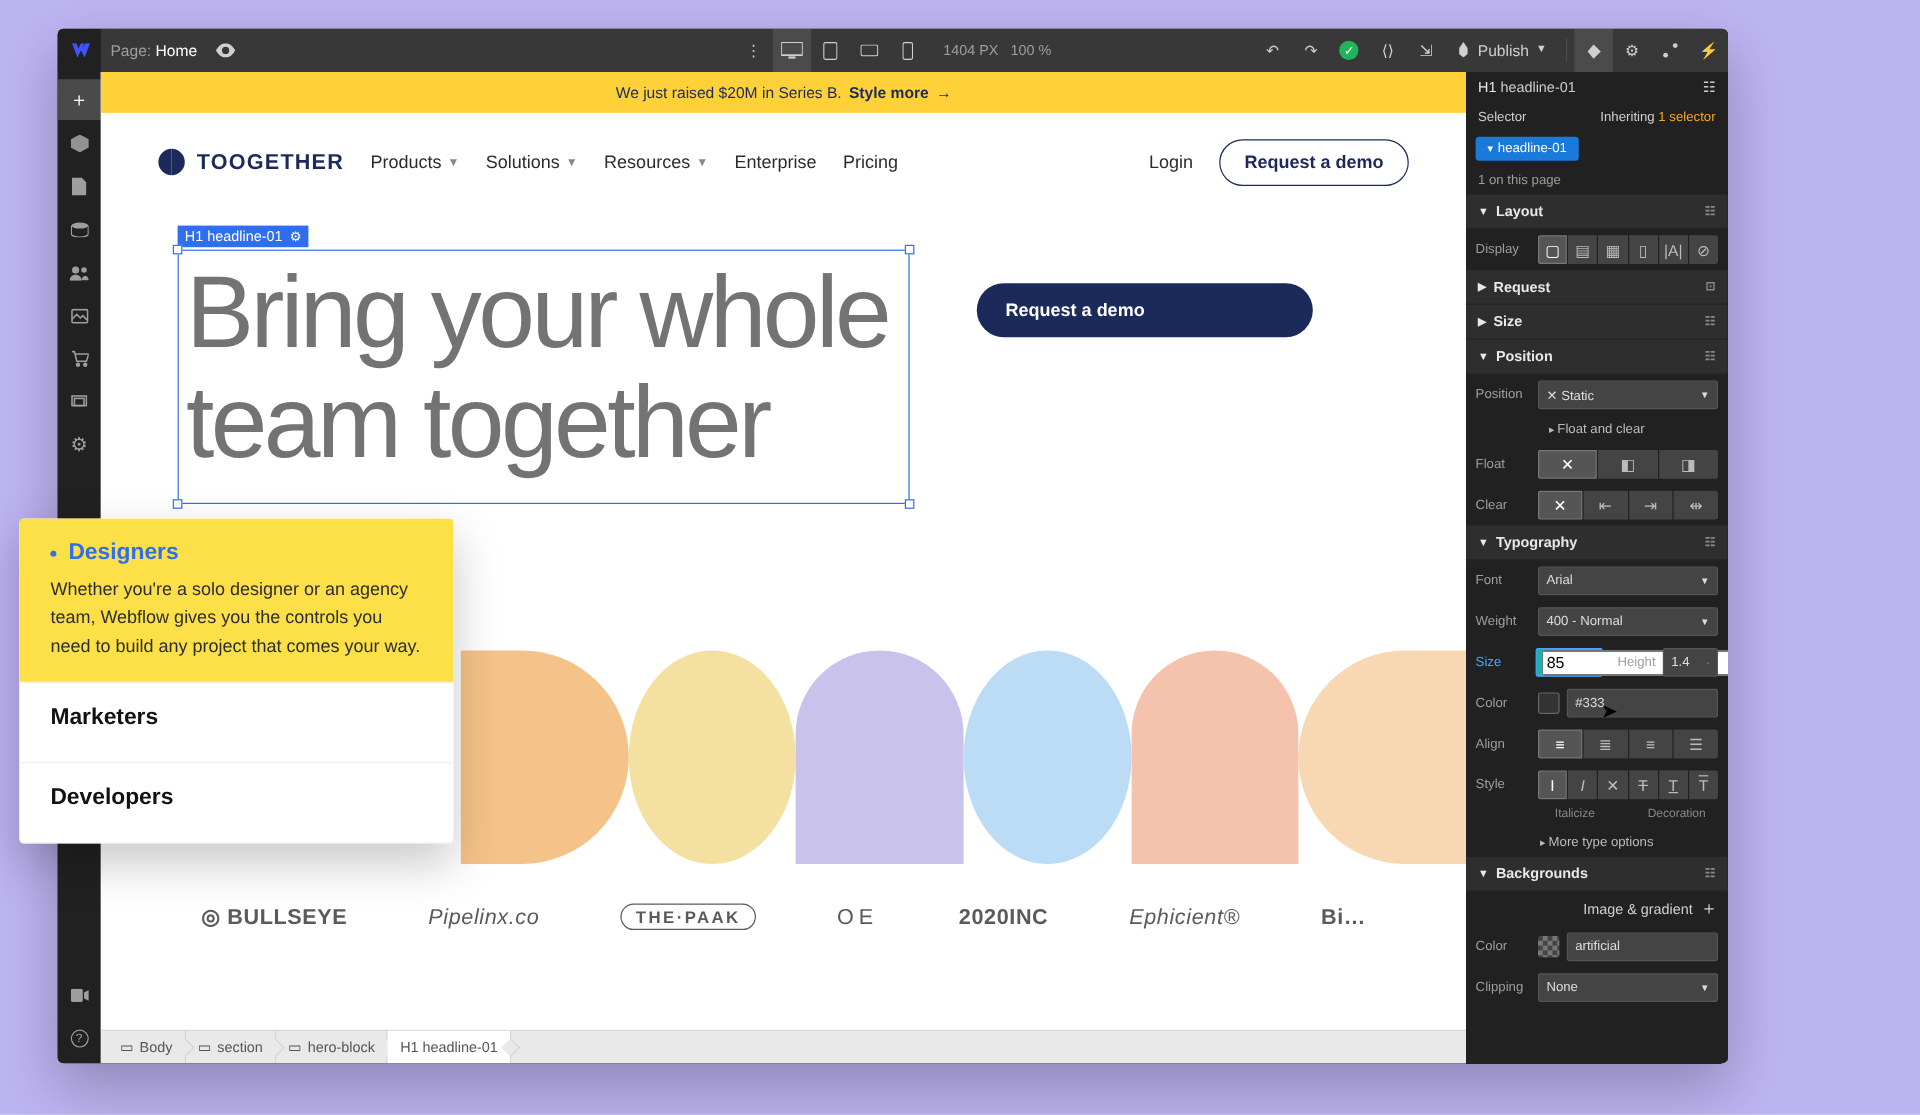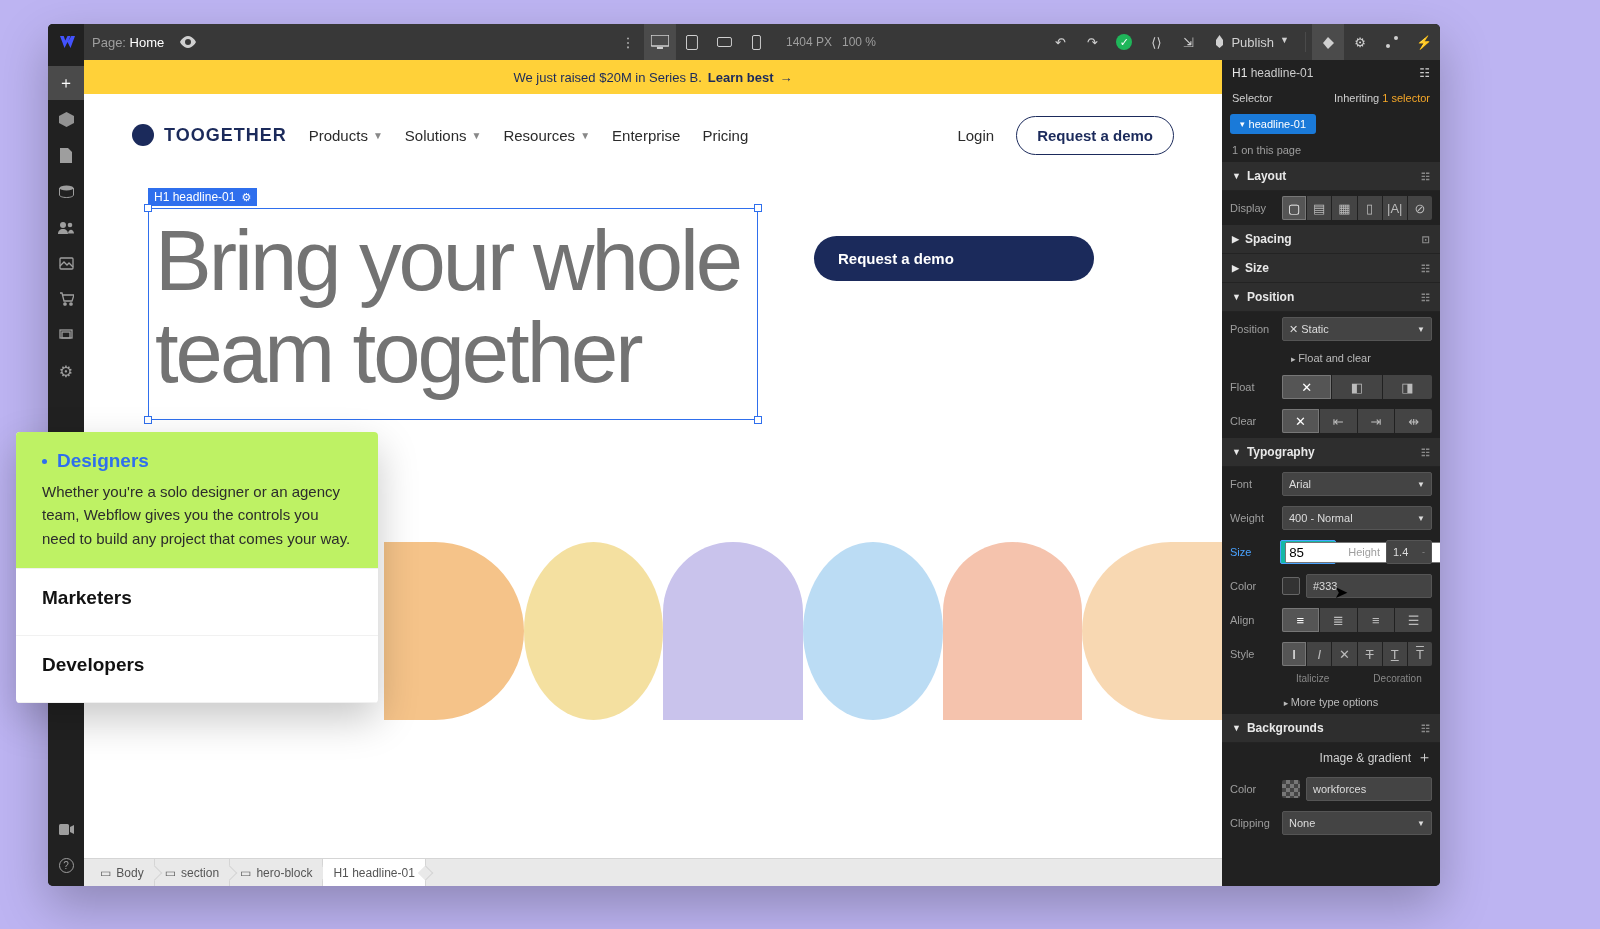--- a/index.html
+++ b/index.html
@@ -120,21 +120,21 @@
   .center-link{text-align:center;padding:6px;color:#bbb;font-size:11px;cursor:pointer}
   .center-link::before{content:"▸ ";font-size:9px}
   .sub-lbls{display:flex;padding:2px 8px 6px;font-size:10px;color:#888}
   .sub-lbls span:first-child{margin-left:66px}
   .sub-lbls span:last-child{margin-left:44px}
   .transp-swatch{width:18px;height:18px;border-radius:2px;background:repeating-conic-gradient(#777 0 25%,#444 0 50%) 0 0/8px 8px}
 
   
   .persona-card{position:absolute;left:16px;top:432px;width:362px;background:#fff;border-radius:4px;box-shadow:0 16px 40px rgba(0,0,0,.22);overflow:hidden}
   .persona-card .item{padding:18px 26px;border-bottom:1px solid #f1f1f1;cursor:pointer}
-  .persona-card .item.on{background:#bef264}
+  .persona-card .item.on{background:#fde047}
   .persona-card .item-head{display:flex;align-items:center;gap:10px;font-size:19px;font-weight:600;color:#121212;margin-bottom:8px}
   .persona-card .item.on .item-head{color:var(--accent-blue)}
   .persona-card .dot{width:5px;height:5px;border-radius:50%;background:var(--accent-blue)}
   .persona-card p{margin:0;font-size:15px;line-height:1.55;color:#2c2c2c}
 
   
   .cursor{position:absolute;font-size:17px;color:#000}
 
   svg{display:block}
 </style>
@@ -271,21 +271,21 @@
         <div class="rail-btn">
             <span style="width:15px;height:15px;border-radius:50%;border:1.3px solid currentColor;display:flex;align-items:center;justify-content:center;font-size:10px">?</span>
           </div>
       </div>
     </div>
 
     <div class="canvas-wrap">
       <div class="canvas">
         <div class="ann-banner">
           <span>We just raised $20M in Series B.</span>
-          <a>Learn best</a>
+          <a>Style more</a>
           <span>→</span>
         </div>
         <div class="site-nav">
           <div class="brand">
               <span class="brand-mark"></span>
               <span>TOOGETHER</span>
             </div>
           <div class="nlink">
               <span>Products</span>
               <span class="chev">▼</span>
@@ -330,20 +330,29 @@
 
         <div class="shapes">
           <div class="shape half-r c-orange"></div>
           <div class="shape circle c-yellow"></div>
           <div class="shape half-t c-purple"></div>
           <div class="shape circle c-blue"></div>
           <div class="shape half-t c-peach"></div>
           <div class="shape half-l c-orange" style="opacity:.65"></div>
         </div>
 
+        <div class="logos">
+          <span>◎ BULLSEYE</span>
+          <span style="font-weight:400;font-style:italic">Pipelinx.co</span>
+          <span class="paak">THE·PAAK</span>
+          <span style="letter-spacing:4px;font-weight:400">OE</span>
+          <span>2020INC</span>
+          <span style="font-weight:400;font-style:italic">Ephicient®</span>
+          <span>Bi…</span>
+        </div>
       </div>
 
       <div class="crumbbar">
         <div class="crumb">
             <span>▭</span>
             <span>Body</span>
           </div>
         <div class="crumb">
             <span>▭</span>
             <span>section</span>
@@ -385,21 +394,21 @@
           <div class="sbtn">▤</div>
           <div class="sbtn">▦</div>
           <div class="sbtn">▯</div>
           <div class="sbtn">|A|</div>
           <div class="sbtn">⊘</div>
         </div>
       </div>
 
       <div class="sect-head">
           <span class="chev">▶</span>
-          <span>Spacing</span>
+          <span>Request</span>
           <span class="ind-wf">⊡</span>
         </div>
       <div class="sect-head">
           <span class="chev">▶</span>
           <span>Size</span>
           <span class="ind-wf">☷</span>
         </div>
 
       <div class="sect-head">
           <span class="chev">▼</span>
@@ -509,21 +518,21 @@
           <span class="ind-wf">☷</span>
         </div>
       <div class="row" style="justify-content:flex-end">
           <span>Image &amp; gradient</span>
           <span style="font-size:15px">＋</span>
         </div>
       <div class="row">
           <span class="lbl">Color</span>
           <span class="transp-swatch"></span>
           <div class="field">
-            <span>workforces</span>
+            <span>artificial</span>
           </div>
         </div>
       <div class="row">
           <span class="lbl">Clipping</span>
           <div class="field sel">
             <span>None</span>
             <span style="font-size:8px">▼</span>
           </div>
         </div>
     </div>

